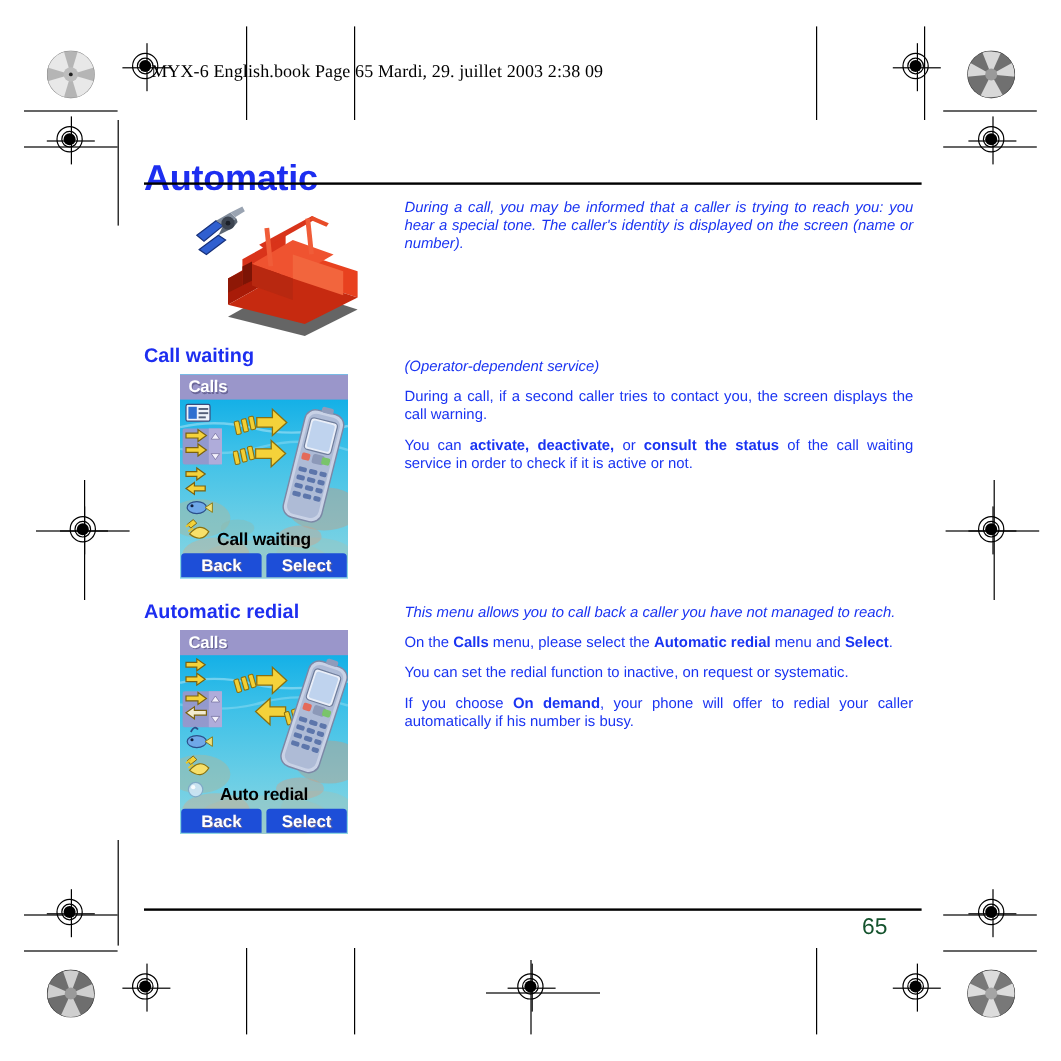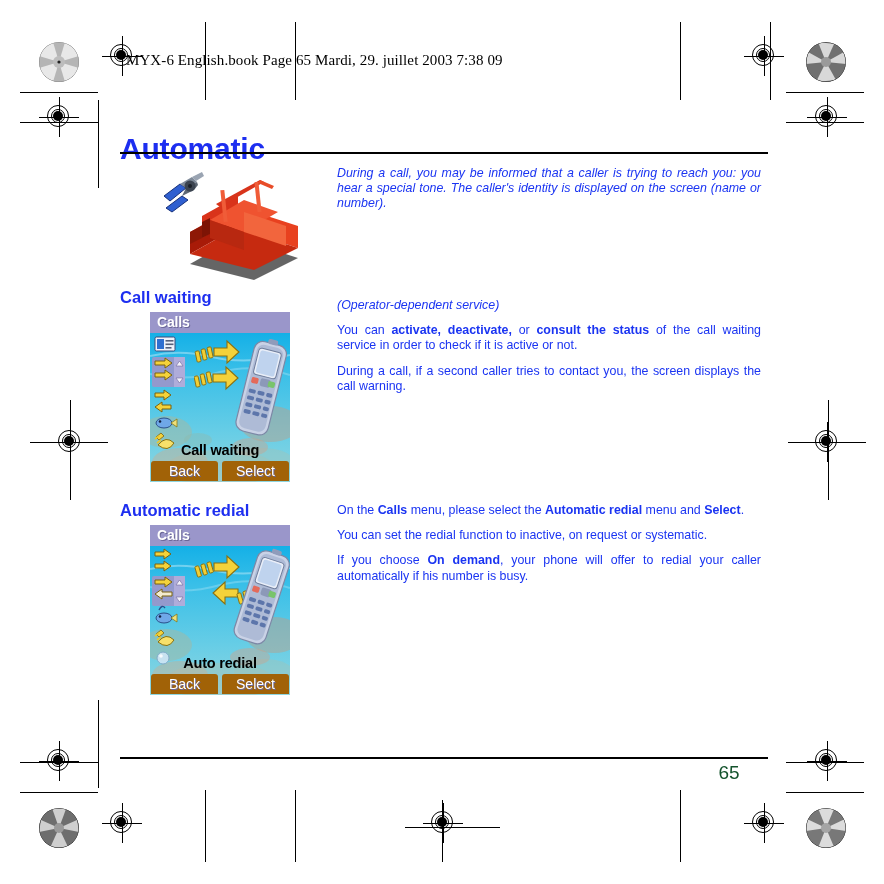--- a/index.html
+++ b/index.html
@@ -187,25 +187,25 @@
     left: 0; bottom: 0;
     width: 100%;
     height: 21px;
     display: flex;
     gap: 4px;
     padding: 0 1px 1px 1px;
     box-sizing: border-box;
   }
   .ps-key {
     flex: 1;
-    background: #a16207;
+    background: #1d4ed8;
     border-radius: 3px 3px 0 0;
     color: #fff;
     font-size: 14px;
-    font-weight: normal;
+    font-weight: bold;
     display: flex;
     align-items: center;
     justify-content: center;
     text-shadow: 1px 1px 0 #6b6798;
   }
   .ps-iconcol {
     position: absolute;
     left: 2px;
     top: 23px;
     width: 34px;
@@ -376,21 +376,21 @@
         <path d="M20 20 L1 11 L0 23 Z"></path>
         <path d="M20 20 L12 0 L28 1 Z"></path>
         <path d="M20 20 L12 40 L28 39 Z"></path>
       </g>
       <circle cx="20" cy="20" r="20" fill="none" stroke="#333" stroke-width="1"></circle>
       <circle cx="20" cy="20" r="5" fill="#a5a5a5"></circle>
     </svg>
   </div>
 </div>
 
-<div class="filename-header">MYX-6 English.book  Page 65  Mardi, 29. juillet 2003  7:38 09</div>
+<div class="filename-header">MYX-6 English.book  Page 65  Mardi, 29. juillet 2003  2:38 09</div>
 
 <h1 class="page-title">Automatic</h1>
 
 <div class="rule-top"></div>
 <div class="rule-bottom"></div>
 <div class="page-number">65</div>
 
 <div class="toolbox-wrap">
   <svg width="160" height="122" viewBox="0 0 160 122">
 
@@ -553,22 +553,22 @@
 
   <div class="ps-softkeys">
     <div class="ps-key">Back</div>
     <div class="ps-key">Select</div>
   </div>
 </div>
 
 <div class="right-col" style="top:298px;">
   <p class="body-text ital">(Operator-dependent service)</p>
   <div>
+      <p class="body-text"><span>During a call, if a second caller tries to contact you, the screen displays the call warning.</span></p>
       <p class="body-text"><span>You can </span><b>activate, deactivate,</b><span> or </span><b>consult the status</b><span> of the call waiting service in order to check if it is active or not.</span></p>
-      <p class="body-text"><span>During a call, if a second caller tries to contact you, the screen displays the call warning.</span></p>
     </div>
 </div>
 
 <div class="left-col" style="top:501px;">
   <h2 class="section-head">Automatic redial</h2>
 </div>
 
 <div class="phone-shot" style="left:150px; top:525px;">
   <div class="ps-bg">
     <svg width="140" height="170" viewBox="0 0 140 170" preserveAspectRatio="none">
@@ -665,18 +665,19 @@
 
   <div class="ps-caption">Auto redial</div>
 
   <div class="ps-softkeys">
     <div class="ps-key">Back</div>
     <div class="ps-key">Select</div>
   </div>
 </div>
 
 <div class="right-col" style="top:503px;">
+  <p class="body-text ital">This menu allows you to call back a caller you have not managed to reach.</p>
   <div>
       <p class="body-text"><span>On the </span><b>Calls</b><span> menu, please select the </span><b>Automatic redial</b><span> menu and </span><b>Select</b><span>.</span></p>
       <p class="body-text"><span>You can set the redial function to inactive, on request or systematic.</span></p>
       <p class="body-text"><span>If you choose </span><b>On demand</b><span>, your phone will offer to redial your caller automatically if his number is busy.</span></p>
     </div>
 </div>
 
 </body></html>

